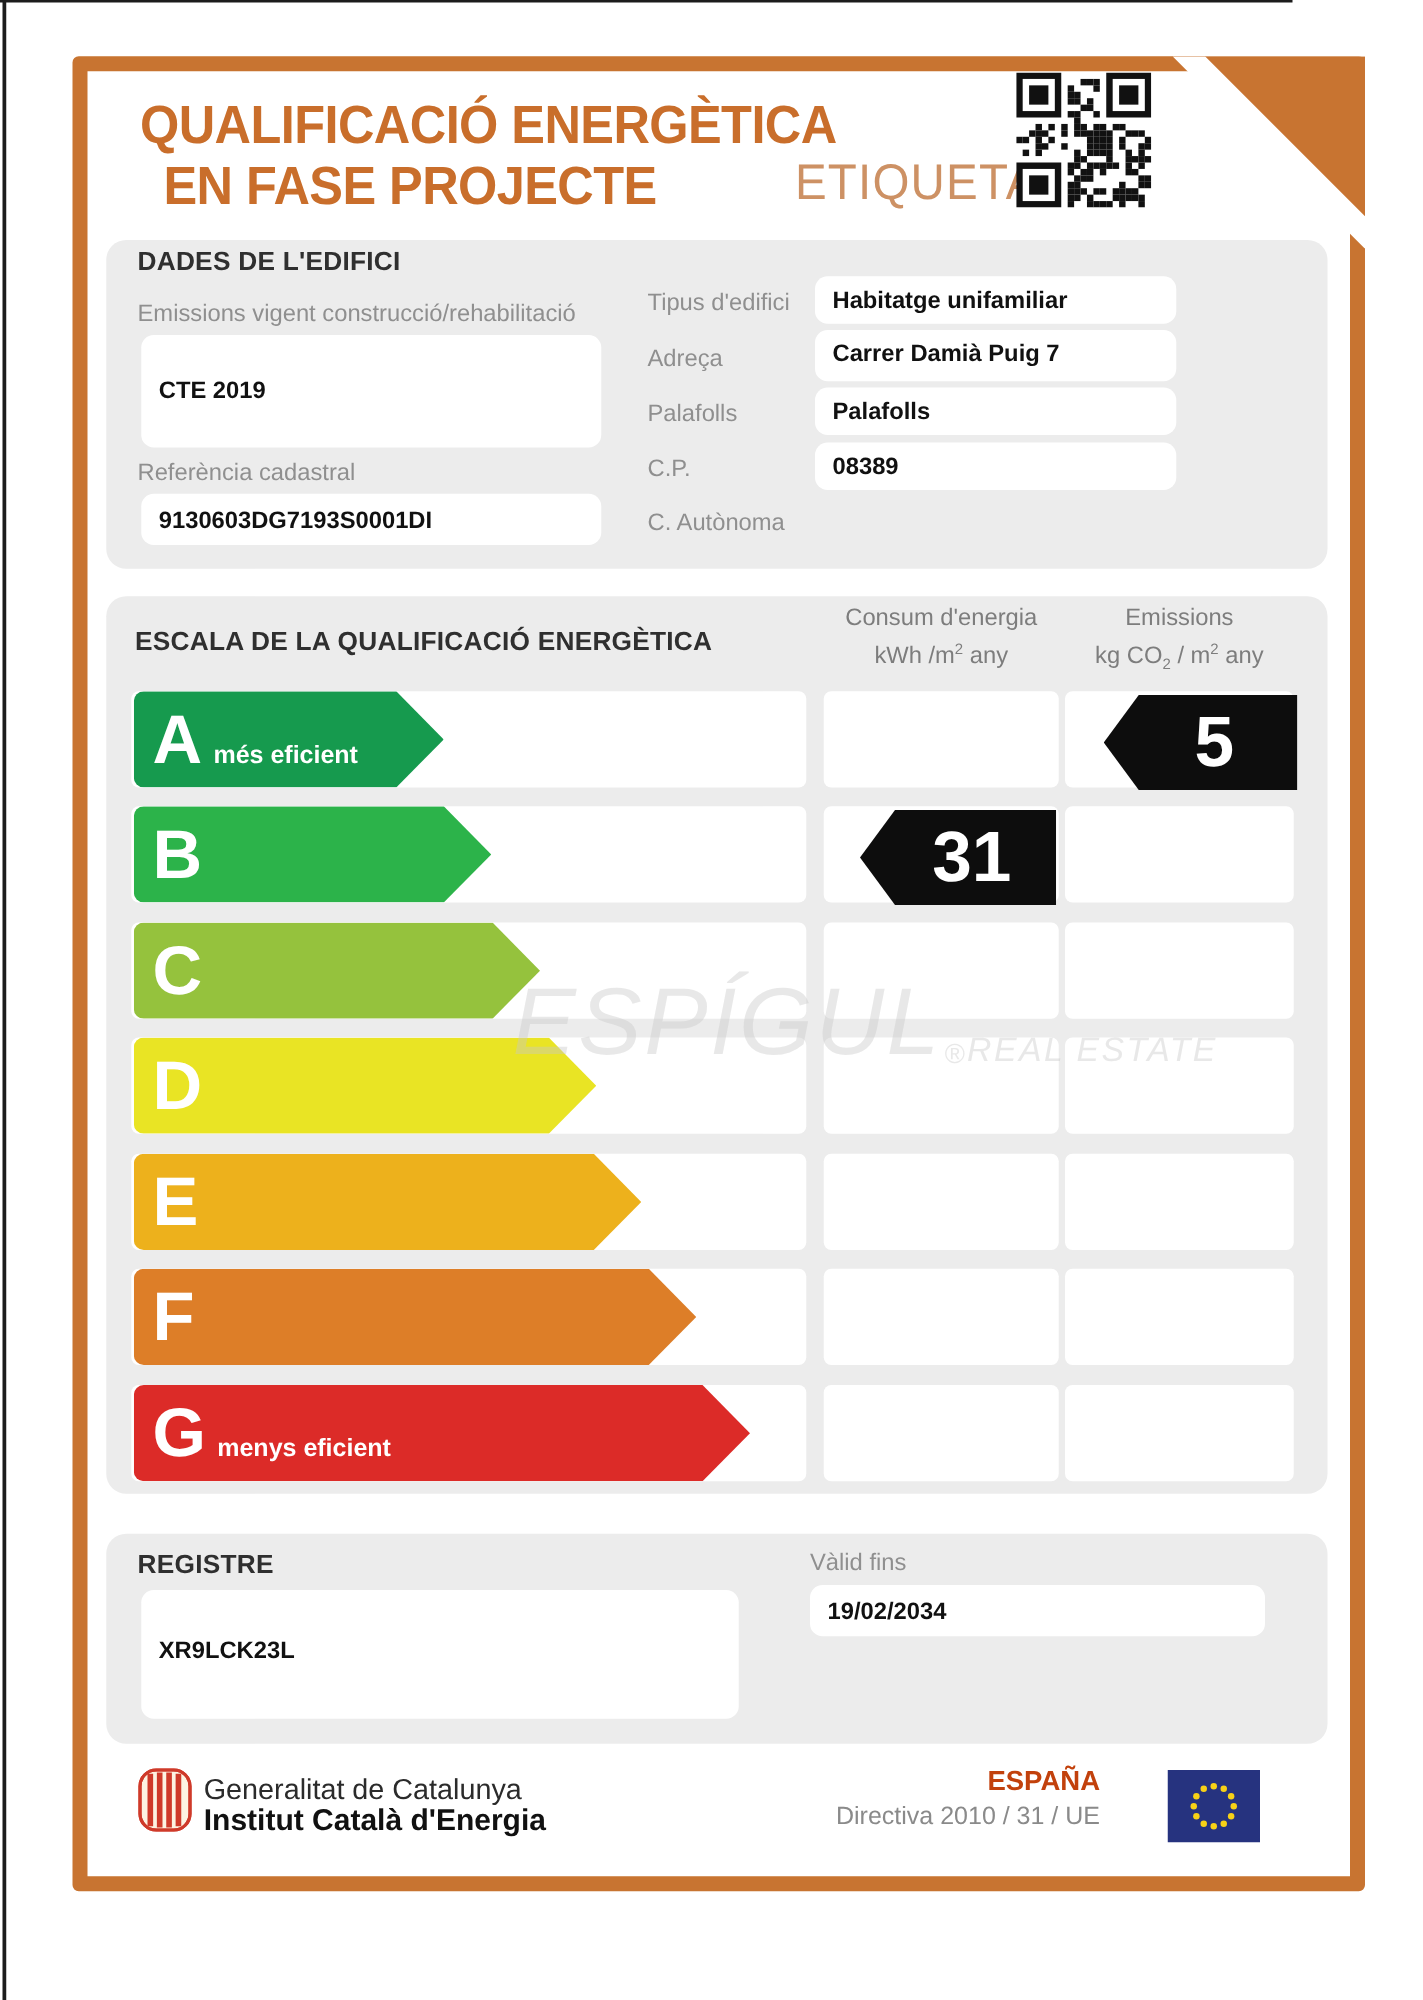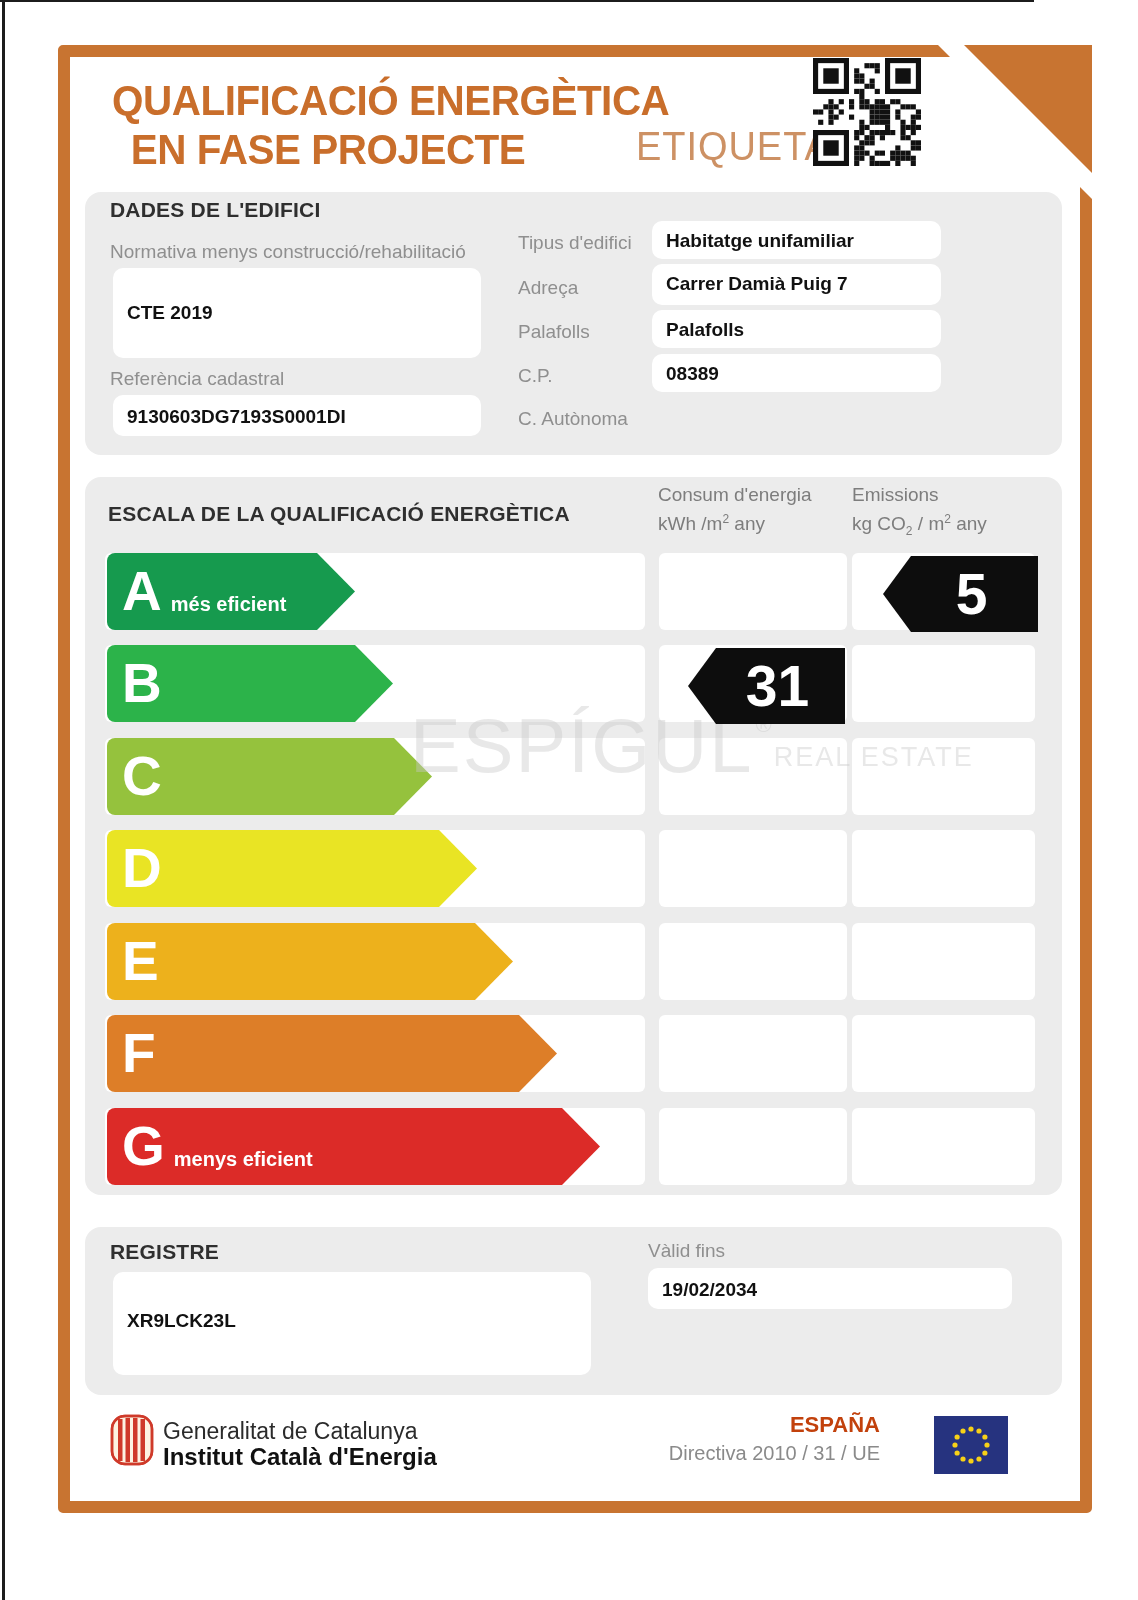--- a/index.html
+++ b/index.html
@@ -29,39 +29,39 @@
   .p-registre{left:85px;top:1227px;width:977px;height:168px;}
   .sec-title{font-size:21px;font-weight:bold;color:#2f2f2f;letter-spacing:.2px;white-space:nowrap;text-align:right;}
   .lbl{font-size:19px;color:#8f8f8f;white-space:nowrap;}
   .val{font-size:19px;font-weight:bold;color:#111;white-space:nowrap;}
   .wbox{background:#fff;border-radius:10px;}
   
   .f-label{left:518px;width:130px;}
   .f-box{left:652px;width:289px;height:38px;}
   .f-box .val{position:absolute;left:14px;top:9px;}
   
-  .col-head{font-size:19px;color:#7d7d7d;line-height:24px;}
+  .col-head{font-size:19px;color:#7d7d7d;text-align:center;line-height:24px;}
   .col-head sup{font-size:12px;}
   .col-head sub{font-size:12px;}
   
   .cell{position:absolute;background:#fff;border-radius:6px;}
   
   .arrow{position:absolute;left:107px;height:77px;display:flex;align-items:center;padding-left:15px;box-sizing:border-box;
          clip-path:polygon(0 0,calc(100% - 38px) 0,100% 50%,calc(100% - 38px) 100%,0 100%);border-radius:8px 0 0 8px;}
   .letter{font-size:55px;font-weight:bold;color:#fff;line-height:1;}
   .arrow-lbl{font-size:20px;font-weight:bold;color:#fff;margin:26px 0 0 9px;white-space:nowrap;}
   .w0{width:248px;} .w1{width:286px;} .w2{width:325px;} .w3{width:370px;} .w4{width:406px;} .w5{width:450px;} .w6{width:493px;}
   
   .badge{position:absolute;background:#0d0d0d;color:#fff;font-weight:bold;font-size:57px;z-index:6;
          display:flex;align-items:center;justify-content:center;padding-left:22px;box-sizing:border-box;
          clip-path:polygon(28px 0,100% 0,100% 100%,28px 100%,0 50%);}
   .badge-consum{left:688px;top:648px;width:157px;height:76px;}
   .badge-emis{left:883px;top:556px;width:155px;height:76px;}
   
-  .watermark{left:410px;top:708px;z-index:5;color:rgba(200,200,200,.42);white-space:nowrap;display:flex;align-items:flex-start;}
+  .watermark{left:410px;top:780px;z-index:5;color:rgba(200,200,200,.42);white-space:nowrap;display:flex;align-items:flex-end;font-style:italic;}
   .wm-main{font-size:76px;line-height:1;letter-spacing:2px;}
   .wm-reg{font-size:22px;margin:4px 2px 0 2px;}
   .wm-sub{font-size:27px;margin-top:34px;letter-spacing:2px;}
   
   .foot-org1{left:163px;top:1418px;font-size:23px;color:#2b2b2b;}
   .foot-org2{left:163px;top:1443px;font-size:24px;font-weight:bold;color:#111;}
   .foot-country{left:680px;top:1412px;width:200px;text-align:right;font-size:22px;font-weight:bold;color:#c2410c;}
   .foot-directive{left:600px;top:1442px;width:280px;text-align:right;font-size:20px;color:#8a8a8a;}
   .logo{left:110px;top:1414px;}
   .euflag{left:934px;top:1416px;}
@@ -215,21 +215,21 @@
         <rect x="70" y="0" width="35" height="35"></rect>
         <rect fill="#fff" x="75" y="5" width="25" height="25"></rect>
         <rect fill="#111" x="80" y="10" width="15" height="15"></rect>
         <rect x="0" y="70" width="35" height="35"></rect>
         <rect fill="#fff" x="5" y="75" width="25" height="25"></rect>
         <rect fill="#111" x="10" y="80" width="15" height="15"></rect>
       </svg></div>
 
   <div class="abs panel p-dades"></div>
   <div class="abs sec-title" style="left:110px;top:198px;">DADES DE L'EDIFICI</div>
-  <div class="abs lbl" style="left:110px;top:241px;">Normativa menys construcció/rehabilitació</div>
+  <div class="abs lbl" style="left:110px;top:241px;">Emissions vigent construcció/rehabilitació</div>
   <div class="abs wbox" style="left:113px;top:268px;width:368px;height:90px;"></div>
   <div class="abs val" style="left:127px;top:302px;">CTE 2019</div>
   <div class="abs lbl" style="left:110px;top:368px;">Referència cadastral</div>
   <div class="abs wbox" style="left:113px;top:395px;width:368px;height:41px;"></div>
   <div class="abs val" style="left:127px;top:406px;">9130603DG7193S0001DI</div>
 
   <div class="abs lbl f-label" style="top:232px;">Tipus d'edifici</div>
   <div class="abs wbox f-box" style="top:221px;">
       <span class="val">Habitatge unifamiliar</span>
     </div>

